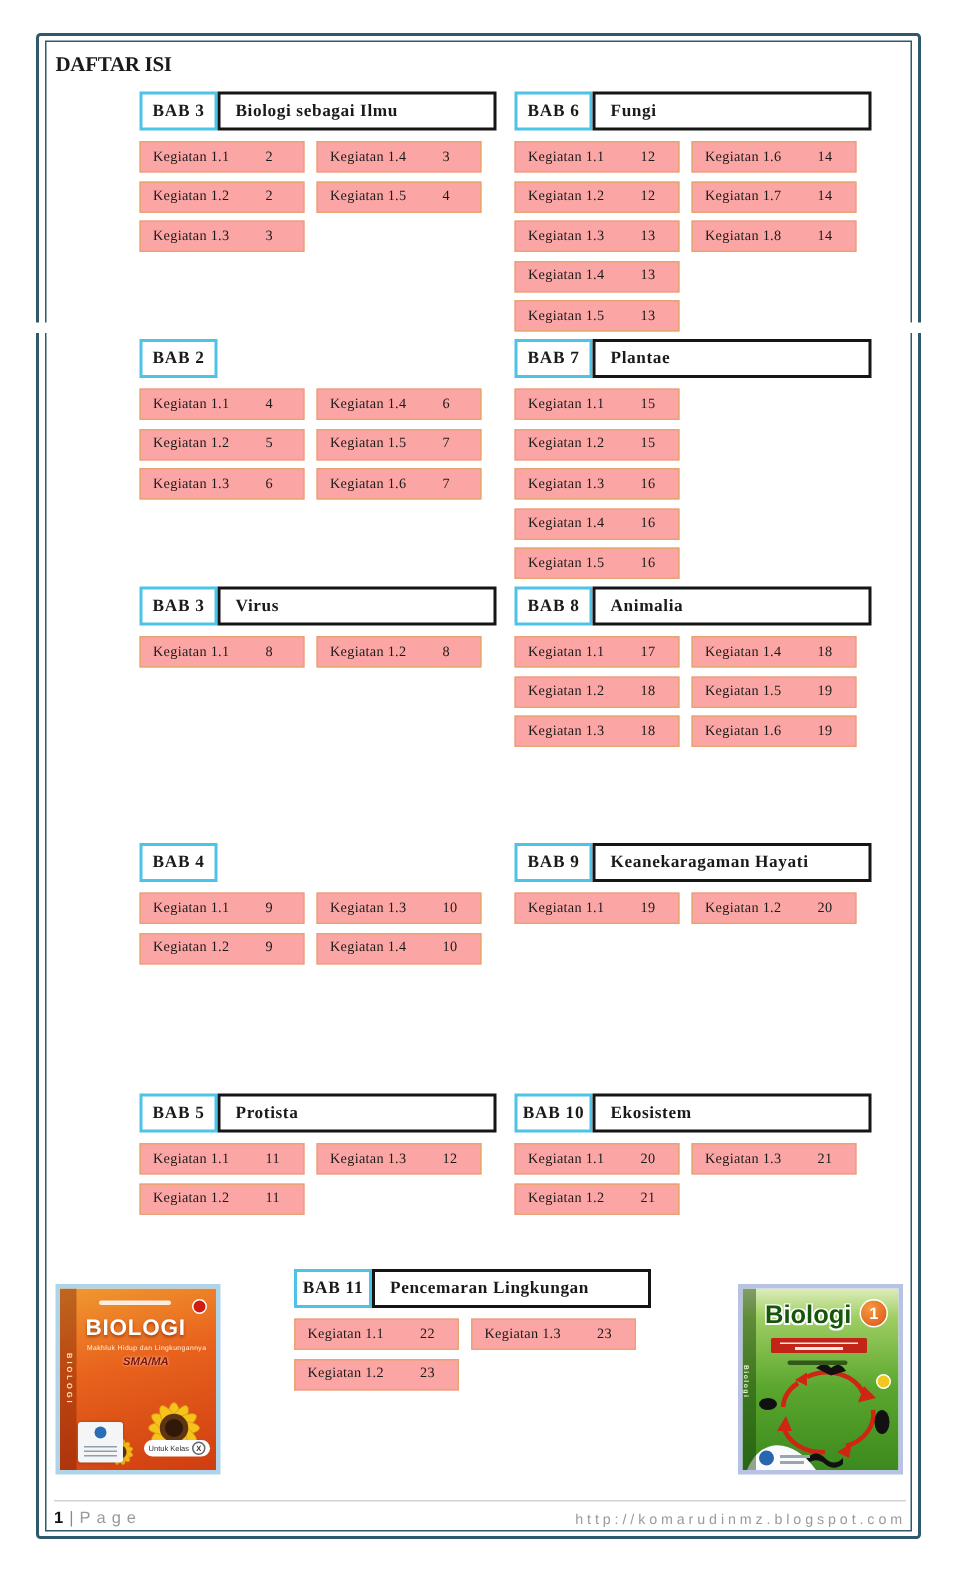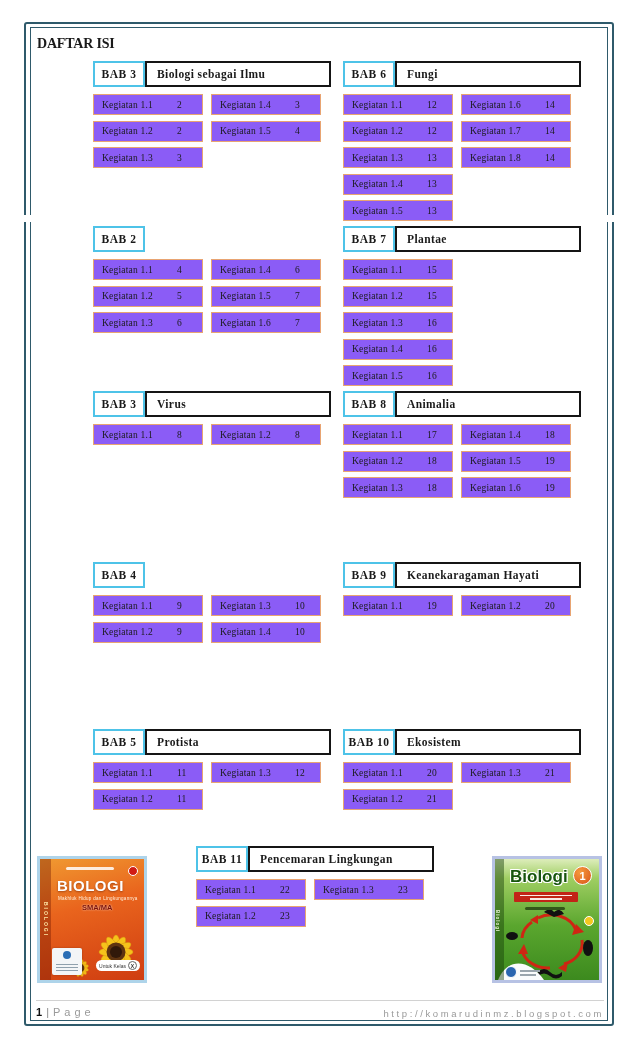--- a/index.html
+++ b/index.html
@@ -23,21 +23,21 @@
   .section{position:absolute;width:238px;}
   .sec-header{display:flex;height:26px;}
   .bab-label{width:48px;border:2px solid var(--bab-border,#4ec3e8);background:#fff;
        display:flex;align-items:center;justify-content:center;
        font-size:11.5px;font-weight:bold;letter-spacing:0.5px;}
   .bab-title{flex:1;border:2px solid var(--title-border,#151515);background:#fff;
        display:flex;align-items:center;padding-left:10px;
        font-size:11.5px;font-weight:bold;letter-spacing:0.4px;}
   .keg-col{position:absolute;top:33px;width:110px;}
   .c1{left:0;} .c2{left:118px;}
-  .keg-box{height:19px;border:1.5px solid var(--keg-border,#e8a472);background:#8b5cf6;
+  .keg-box{height:19px;border:1.5px solid var(--keg-border,#e8a472);background:#fca5a5;
        margin-bottom:5.5px;display:flex;align-items:center;justify-content:space-between;
        padding:0 15px 0 8px;font-size:9.5px;letter-spacing:0.2px;}
   .keg-page{min-width:10px;text-align:left;}
 
   
   .footer-rule{position:absolute;left:36px;right:34px;top:1000px;height:1px;background:#d2d2d2;}
   .footer-left{position:absolute;left:36px;top:1006px;
        font-family:"Liberation Sans","DejaVu Sans",sans-serif;font-size:11px;color:#9a9a9a;}
   .pg-num{color:#111;font-weight:bold;letter-spacing:2px;}
   .pg-sep{margin:0 4px 0 2px;color:#8a8a8a;}
@@ -56,21 +56,21 @@
   .bl-spine{position:absolute;left:0;top:0;bottom:0;width:11px;background:rgba(110,20,0,.38);
        display:flex;align-items:center;justify-content:center;}
   .bl-spine span{writing-mode:vertical-rl;font-size:5px;letter-spacing:2px;color:#ffe9a8;font-weight:bold;}
   .bl-authorbar{position:absolute;top:8px;left:26px;width:48px;height:3px;
        background:rgba(255,255,255,.85);border-radius:2px;}
   .bl-dot{position:absolute;top:7px;right:6px;width:8px;height:8px;border-radius:50%;
        background:#d11c14;border:1px solid #fff;}
   .bl-title{position:absolute;top:18px;left:17px;color:#fff;font-weight:bold;font-size:15px;
        letter-spacing:0.5px;text-shadow:0 1px 2px rgba(90,20,0,.5);}
   .bl-sub{position:absolute;top:37px;left:18px;font-size:4.5px;color:#fff3e0;letter-spacing:0.3px;}
-  .bl-level{position:absolute;top:44px;left:18px;font-size:7.5px;font-weight:bold;
+  .bl-level{position:absolute;top:44px;left:18px;font-size:7.5px;font-weight:bold;font-style:italic;
        color:#7c1108;text-shadow:0 0 2px rgba(255,255,255,.8);padding-left:24px;}
   .bl-flower{position:absolute;left:6px;bottom:0;width:104px;height:64px;}
   .bl-panel{position:absolute;left:12px;bottom:5px;width:30px;height:27px;background:#f3f5f7;
        border-radius:2px;box-shadow:0 0 2px rgba(0,0,0,.3);}
   .bl-logo{position:absolute;left:50%;top:3px;transform:translateX(-50%);width:8px;height:8px;
        border-radius:50%;background:#2a6db5;}
   .bl-panel i{position:absolute;left:4px;right:4px;height:1.5px;background:#8fa0ad;display:block;}
   .bl-panel i:nth-of-type(1){bottom:10px;} .bl-panel i:nth-of-type(2){bottom:7px;} .bl-panel i:nth-of-type(3){bottom:4px;}
   .bl-badge{position:absolute;right:4px;bottom:9px;background:#fff;border-radius:6px;
        padding:1px 3px;font-size:5px;color:#333;display:flex;align-items:center;gap:2px;}

